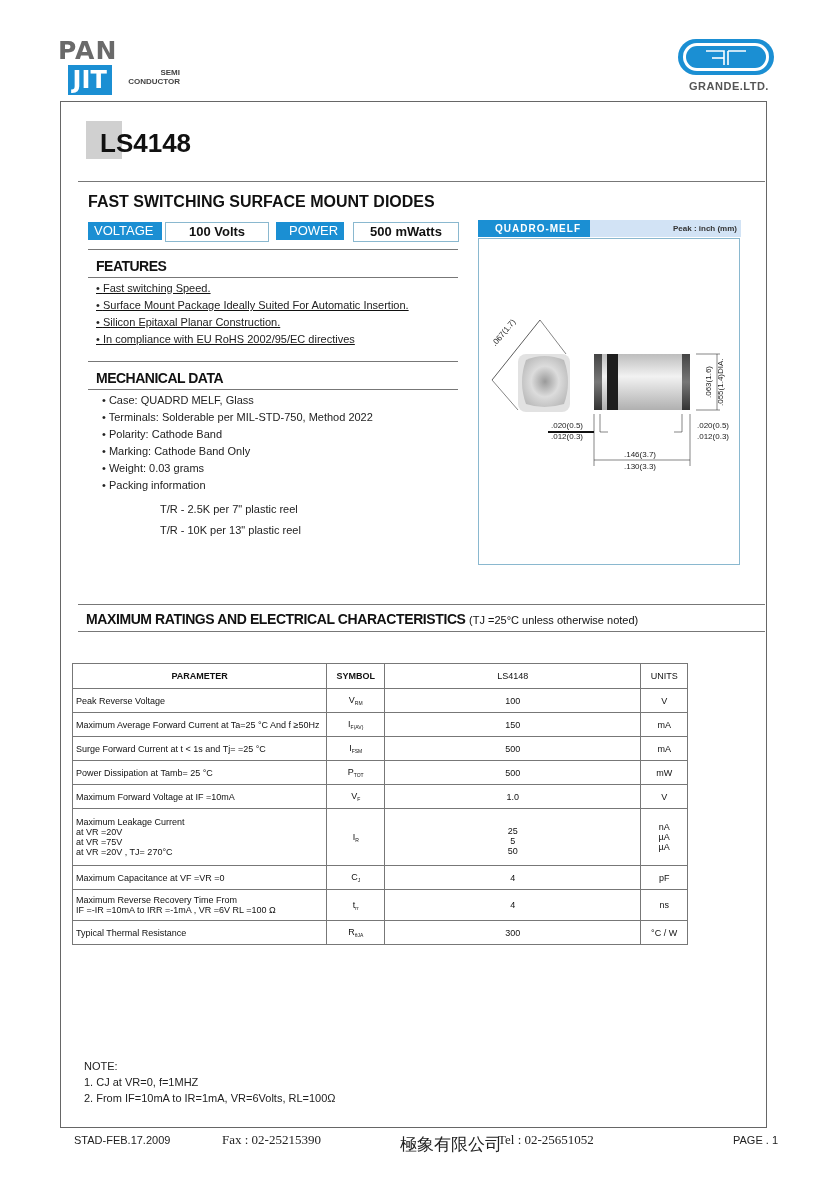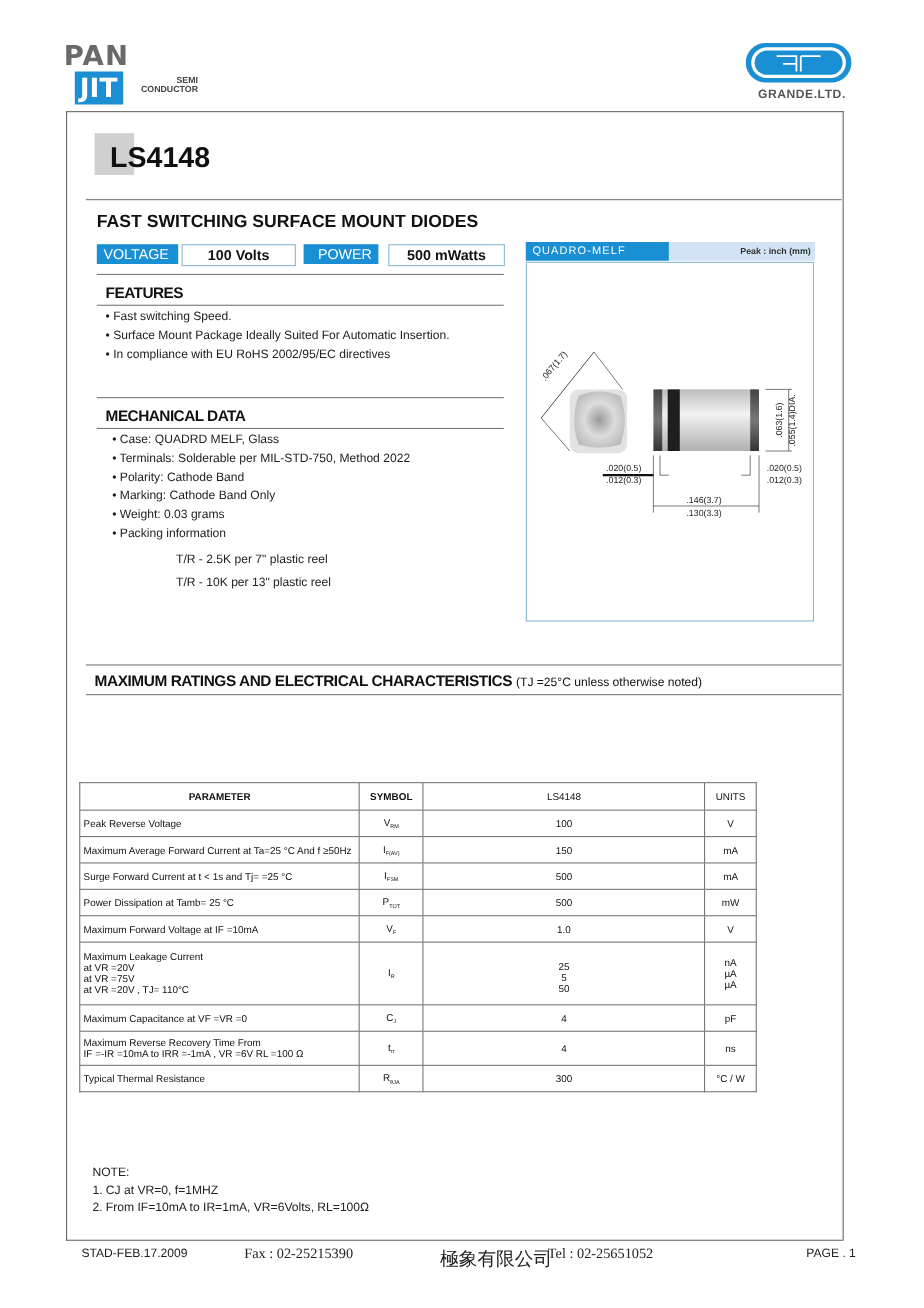--- a/index.html
+++ b/index.html
@@ -19,29 +19,29 @@
   .title{left:100px;top:128px;font-size:26px;font-weight:bold;color:#111;}
   .hr{height:1px;background:#777;}
   .subtitle{left:88px;top:193px;font-size:16px;font-weight:bold;}
   .tag{height:18px;line-height:18px;font-size:13px;}
   .tag.blue{background:#1b8fd3;color:#fff;padding:0 0 0 6px;}
   .tag.white{border:1px solid #8ab8cf;background:#fff;text-align:center;font-weight:bold;color:#111;}
   .sec-h{font-size:14px;font-weight:bold;letter-spacing:-.5px;}
   .li{font-size:11px;color:#222;line-height:17px;}
   
   .pkg-head{left:478px;top:220px;width:263px;height:17px;background:#d2e3f5;}
-  .pkg-head .name{position:absolute;left:0;top:0;width:130px;height:17px;background:#1b8fd3;color:#fff;font-weight:normal;font-size:10px;line-height:17px;padding-left:6px;box-sizing:border-box;letter-spacing:1px;}
+  .pkg-head .name{position:absolute;left:0;top:0;width:112px;height:17px;background:#1b8fd3;color:#fff;font-weight:bold;font-size:10px;line-height:17px;padding-left:17px;box-sizing:border-box;letter-spacing:1px;}
   .pkg-head .unit{position:absolute;right:4px;top:0;line-height:17px;font-size:8px;font-weight:bold;color:#333;}
   .pkg-box{left:478px;top:238px;width:262px;height:327px;border:1px solid #8ab8cf;box-sizing:border-box;}
   .dim{font-size:8px;color:#222;}
   
   .mr-title{left:86px;top:611px;font-size:14px;font-weight:bold;letter-spacing:-.4px;}
   .mr-title .cond{font-size:11px;font-weight:normal;letter-spacing:0;}
   
-  table.spec{position:absolute;left:72px;top:711px;width:616px;border-collapse:collapse;font-size:9px;padding-left:12px;}
+  table.spec{position:absolute;left:72px;top:663px;width:616px;border-collapse:collapse;font-size:9px;padding-left:12px;}
   table.spec td,table.spec th{border:1px solid #777;padding:0 3px;vertical-align:middle;}
   table.spec th{height:24px;font-weight:bold;font-size:9px;}
   table.spec td{height:23px;}
   table.spec td.c{text-align:center;}
   table.spec tr.tall td{height:48px;}
   table.spec tr.mid td{height:30px;margin-top:41px;}
   .sub{font-size:5px;vertical-align:-2px;}
   .notes{left:84px;top:1058px;font-size:11px;line-height:16px;color:#222;}
   .footer{top:1134px;font-size:11px;color:#222;}
   .footer .mono{font-family:"Liberation Serif",serif;font-size:13px;}
@@ -76,23 +76,24 @@
 <div class="abs subtitle">FAST SWITCHING SURFACE MOUNT DIODES</div>
 
 <div class="abs tag blue" style="left:88px;top:222px;width:68px;">VOLTAGE</div>
 <div class="abs tag white" style="left:165px;top:222px;width:102px;">100 Volts</div>
 <div class="abs tag blue" style="left:276px;top:222px;width:68px;padding-left:13px;box-sizing:border-box;">POWER</div>
 <div class="abs tag white" style="left:353px;top:222px;width:104px;">500  mWatts</div>
 <div class="abs hr" style="left:88px;top:249px;width:370px;"></div>
 
 <div class="abs sec-h" style="left:96px;top:258px;">FEATURES</div>
 <div class="abs hr" style="left:88px;top:277px;width:370px;"></div>
-<div class="abs" style="left:96px;top:280px;">
+<div class="abs" style="left:96px;top:280px;text-decoration:underline;">
   <div class="li">• <span>Fast switching Speed.</span></div>
   <div class="li">• <span>Surface Mount Package Ideally Suited For Automatic Insertion.</span></div>
+  <div class="li">• <span>Silicon Epitaxal Planar Construction.</span></div>
   <div class="li">• <span>In compliance with EU RoHS 2002/95/EC directives</span></div>
 </div>
 <div class="abs hr" style="left:88px;top:361px;width:370px;"></div>
 
 <div class="abs sec-h" style="left:96px;top:370px;">MECHANICAL DATA</div>
 <div class="abs hr" style="left:88px;top:389px;width:370px;"></div>
 <div class="abs" style="left:102px;top:392px;">
   <div class="li">• <span>Case: QUADRD MELF, Glass</span></div>
   <div class="li">• <span>Terminals: Solderable per MIL-STD-750, Method 2022</span></div>
   <div class="li">• <span>Polarity: Cathode Band</span></div>
@@ -213,21 +214,21 @@
     <td>Maximum Forward Voltage at IF =10mA</td>
     <td class="c"><span>V</span><span class="sub">F</span></td>
     <td class="c">1.0</td>
     <td class="c">V</td>
   </tr>
   <tr class="tall">
     <td>
       <div>Maximum Leakage Current</div>
       <div>at VR =20V</div>
       <div>at VR =75V</div>
-      <div>at VR =20V , TJ= 110°C</div>
+      <div>at VR =20V , TJ= 270°C</div>
     </td>
     <td class="c"><span>I</span><span class="sub">R</span></td>
     <td class="c" style="padding-top:8px">
       <div>25</div>
       <div>5</div>
       <div>50</div>
     </td>
     <td class="c">
       <div>nA</div>
       <div>µA</div>

